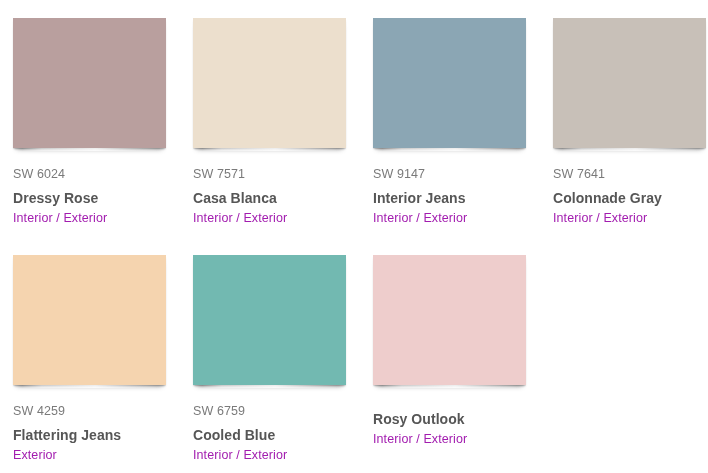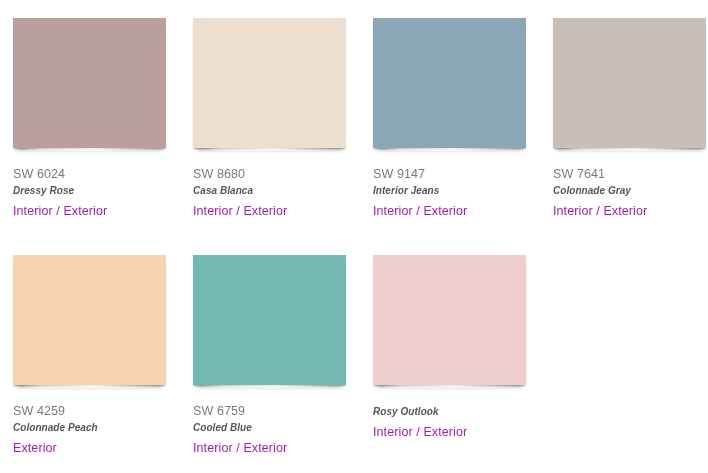--- a/index.html
+++ b/index.html
@@ -79,28 +79,27 @@
 
   .swatch-code {
     font-size: 12.5px;
     line-height: 16px;
     color: #7a7a7a;
     letter-spacing: 0.1px;
     white-space: nowrap;
   }
 
   .swatch-name {
-    margin-top: 0;
-    font-size: 10px;
+    margin-top: 7px;
+    font-size: 14px;
     line-height: 18px;
     font-weight: bold;
     color: #565656;
     letter-spacing: 0.05px;
     white-space: nowrap;
-    font-style: italic;
   }
 
   .swatch-usage {
     margin-top: 3px;
     font-size: 12.5px;
     line-height: 16px;
     color: #a21caf;
     letter-spacing: 0.1px;
     white-space: nowrap;
   }
@@ -119,21 +118,21 @@
       <div class="swatch-name">Dressy Rose</div>
       <div class="swatch-usage">Interior / Exterior</div>
     </div>
   </div>
 
   <div class="swatch-card">
     <div class="swatch-chip-wrap">
       <div class="swatch-chip" style="background-color: rgb(236, 223, 205);"></div>
     </div>
     <div class="swatch-meta">
-      <div class="swatch-code">SW 8680</div>
+      <div class="swatch-code">SW 7571</div>
       <div class="swatch-name">Casa Blanca</div>
       <div class="swatch-usage">Interior / Exterior</div>
     </div>
   </div>
 
   <div class="swatch-card">
     <div class="swatch-chip-wrap">
       <div class="swatch-chip" style="background-color: rgb(139, 166, 180);"></div>
     </div>
     <div class="swatch-meta">
@@ -153,21 +152,21 @@
       <div class="swatch-usage">Interior / Exterior</div>
     </div>
   </div>
 
   <div class="swatch-card">
     <div class="swatch-chip-wrap">
       <div class="swatch-chip" style="background-color: rgb(245, 212, 175);"></div>
     </div>
     <div class="swatch-meta">
       <div class="swatch-code">SW 4259</div>
-      <div class="swatch-name">Colonnade Peach</div>
+      <div class="swatch-name">Flattering Jeans</div>
       <div class="swatch-usage">Exterior</div>
     </div>
   </div>
 
   <div class="swatch-card">
     <div class="swatch-chip-wrap">
       <div class="swatch-chip" style="background-color: rgb(114, 185, 177);"></div>
     </div>
     <div class="swatch-meta">
       <div class="swatch-code">SW 6759</div>

